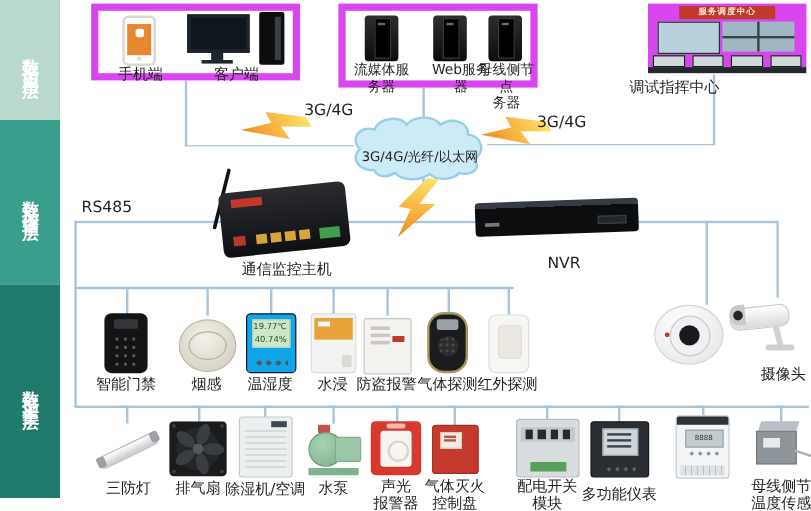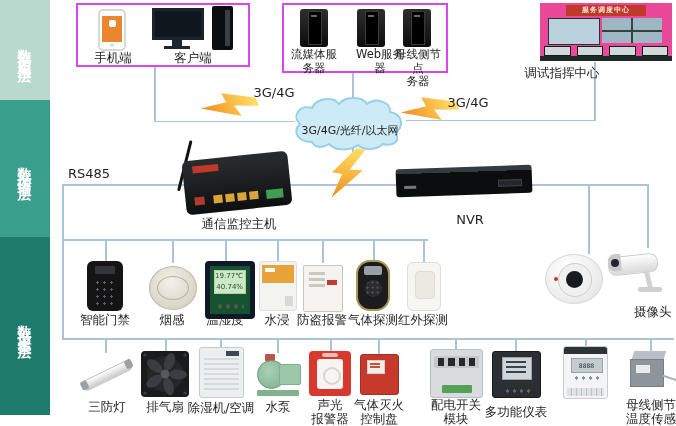--- a/index.html
+++ b/index.html
@@ -4,37 +4,37 @@
 <style>
   html,body{margin:0;padding:0;background:#fff}
   .stage{position:relative;width:676px;height:426px;background:#fff;overflow:hidden;
          font-family:"DejaVu Sans","Liberation Sans",sans-serif;color:#1f1f1f}
   .abs{position:absolute}
   .ln{position:absolute;background:#A9C3DA}
   .lbl{position:absolute;text-align:center;font-size:12.5px;line-height:14px;color:#1f1f1f;white-space:nowrap}
   .lbl2{white-space:normal;line-height:13.5px}
   .band{position:absolute;left:0;width:50px;display:flex;align-items:center;justify-content:center}
   .band span{writing-mode:vertical-rl;color:#fff;font-weight:bold;font-size:14px;letter-spacing:5px}
-  .ybox{position:absolute;border:2px solid #d946ef;background:#fff;box-sizing:border-box}
+  .ybox{position:absolute;border:6px solid #d946ef;background:#fff;box-sizing:border-box}
 
   
   .phone{position:absolute;width:28px;height:42px;background:#fff;border:2px solid #d8d8d8;border-radius:5px;box-sizing:border-box}
   .phone .scr{position:absolute;left:2px;right:2px;top:5px;bottom:7px;background:#E8872E}
   .phone .dot{position:absolute;left:50%;bottom:2px;width:4px;height:4px;margin-left:-2px;border-radius:50%;background:#e0e0e0}
   .phone .logo{position:absolute;left:50%;top:9px;width:7px;height:7px;margin-left:-3.5px;background:#fff;border-radius:2px}
   .mon{position:absolute;width:52px;height:32px;background:#10161d;border:3px solid #1c232c;box-sizing:border-box}
   .mon-st{position:absolute;background:#20262e}
   .tower{position:absolute;width:21px;height:44px;background:#0c0d0f;border-radius:2px}
   .tower i{position:absolute;right:3px;top:4px;bottom:4px;width:5px;background:#3a3f45}
   .server{position:absolute;width:28px;height:38px;background:linear-gradient(#2e2e2e,#0c0c0c);border-radius:3px}
   .server i{position:absolute;left:50%;top:2px;bottom:2px;width:12px;margin-left:-6px;background:#000;border:1px solid #3a3a3a}
   .server b{position:absolute;left:50%;top:6px;width:6px;height:2px;margin-left:-3px;background:#6a6a6a}
 
   
-  .photo{position:absolute;background:#ec4899;overflow:hidden}
+  .photo{position:absolute;background:#d946ef;overflow:hidden}
   .photo .banner{position:absolute;left:20%;top:2px;width:60%;height:11px;background:#BF3A2B;color:#ffe9d8;
                  font-size:7px;line-height:11px;text-align:center;letter-spacing:1px;font-weight:bold}
   .photo .wallL{position:absolute;left:8px;top:15px;width:50px;height:25px;background:#b9d1dc;border:1px solid #26342f}
   .photo .wallR{position:absolute;left:62px;top:15px;width:60px;height:25px;background:
       linear-gradient(#35443e 0 0) 50% 0/2px 100% no-repeat,
       linear-gradient(#35443e 0 0) 0 50%/100% 2px no-repeat,#9fb6c4}
   .photo .mons{position:absolute;left:4px;top:43px;right:4px;height:10px;display:flex;gap:6px}
   .photo .mons i{flex:1;background:#cfd8da;border:1px solid #141b18}
   .photo .desk{position:absolute;left:0;bottom:0;width:100%;height:5px;background:#1e2a26}
 
@@ -53,21 +53,21 @@
   .nvr i{position:absolute;right:10px;bottom:7px;width:22px;height:5px;background:#23262b;border:1px solid #3c4046}
   .nvr b{position:absolute;left:8px;bottom:8px;width:12px;height:3px;background:#777}
 
   
   .acc{position:absolute;background:#141414;border-radius:6px}
   .acc i{position:absolute;left:50%;top:5px;width:20px;height:8px;margin-left:-10px;background:#33373c;border-radius:1px}
   .acc u{position:absolute;left:7px;top:18px;right:7px;bottom:6px;background:
      radial-gradient(circle,#5a5f66 1.2px,transparent 1.4px) 0 0/7px 7px}
   .smoke{position:absolute;border-radius:50%;background:radial-gradient(circle at 45% 35%,#f4f1e9,#cfc9ba);border:1px solid #bdb7a8}
   .smoke i{position:absolute;inset:9px 7px;border:1px solid #b7b1a2;border-radius:50%}
-  .th{position:absolute;background:#14532d;border:5px solid #0f172a;border-radius:4px}
+  .th{position:absolute;background:#0ea5e9;border:1px solid #0f172a;border-radius:4px}
   .th .lcd{position:absolute;left:4px;right:4px;top:4px;height:24px;background:#cde8c6;border:1px solid #b9cdb2;
            font-size:7px;line-height:11px;text-align:right;color:#274e27;padding-right:2px;box-sizing:border-box}
   .th .bt{position:absolute;left:6px;bottom:5px;right:6px;height:5px;background:
       radial-gradient(circle,#555 2px,transparent 2.2px) 0 50%/8px 5px}
   .wl{position:absolute;background:#f3f3f1;border:1px solid #ddd;border-radius:3px}
   .wl i{position:absolute;left:2px;right:2px;top:3px;height:18px;background:#E8A23A}
   .wl u{position:absolute;left:5px;top:6px;width:10px;height:4px;background:#fff}
   .wl b{position:absolute;right:3px;bottom:4px;width:8px;height:10px;background:#d9d9d5}
   .alarmP{position:absolute;background:#f4f3ef;border:1px solid #c9c7c0;border-radius:2px}
   .alarmP i{position:absolute;left:5px;top:6px;width:16px;height:3px;background:#c9c7c0;box-shadow:0 6px 0 #c9c7c0,0 12px 0 #c9c7c0}

